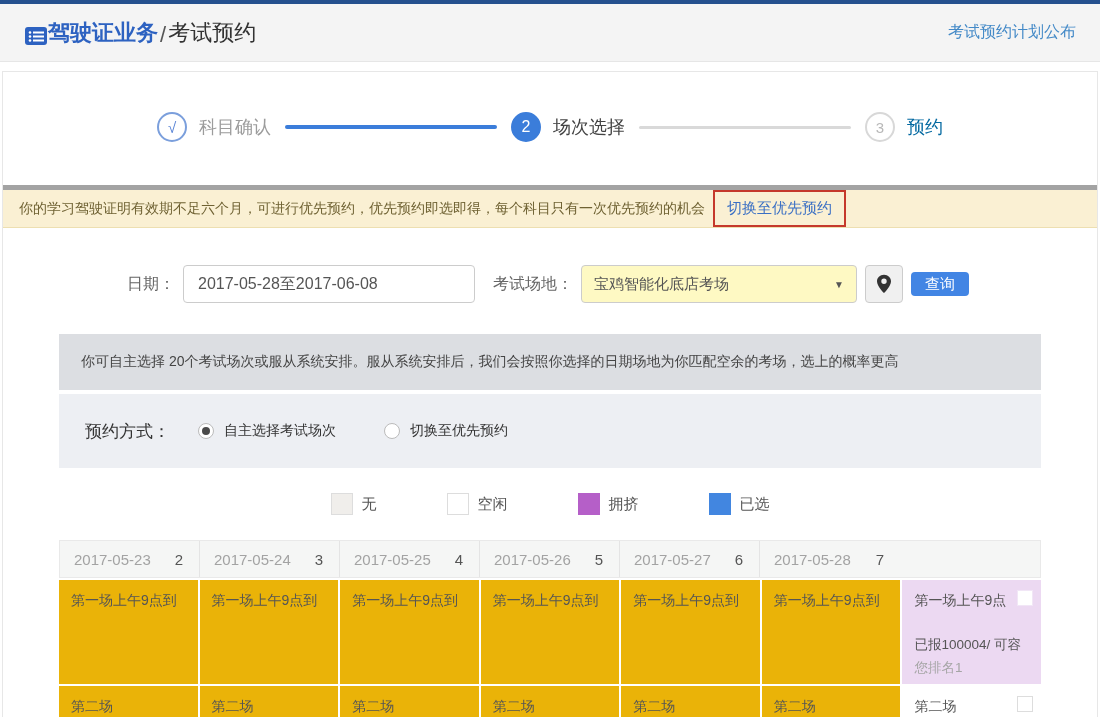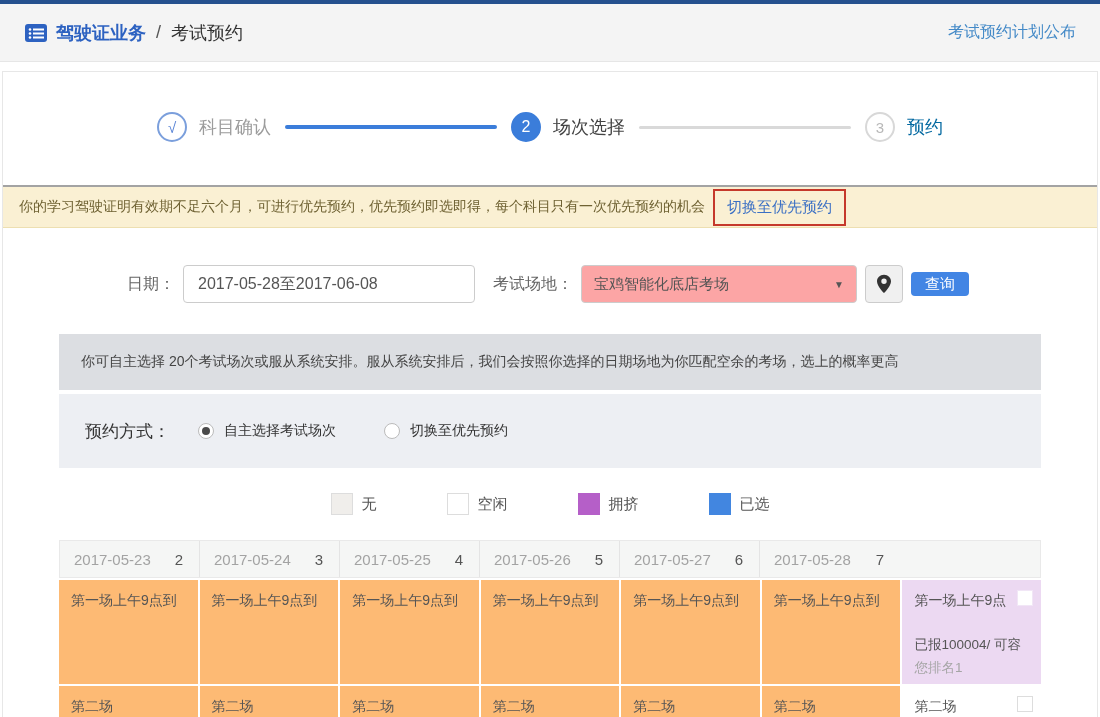--- a/index.html
+++ b/index.html
@@ -7,21 +7,21 @@
   body {
     width:1100px; height:717px; overflow:hidden; position:relative;
     font-family:"Liberation Sans","DejaVu Sans",sans-serif; color:#333;
   }
   
   .topbar { height:4px; background:#25508e; }
   .pagehead {
     height:58px; background:#f4f4f4; border-bottom:1px solid #e6e6e6;
     display:flex; align-items:center; padding:0 24px;
   }
-  .crumb { display:flex; align-items:center; gap:8px; font-size:18px; }
+  .crumb { display:flex; align-items:flex-end; font-size:22px; }
   .crumb .section { color:#2d62c1; font-weight:bold; }
   .crumb .sep { color:#555; margin:0 2px; }
   .crumb .page { color:#333; }
   .head-icon { width:24px; height:24px; display:inline-block; }
   .plan-link { margin-left:auto; color:#4389c7; font-size:16px; text-decoration:none; cursor:pointer; }
   
   .card {
     margin:9px 2px 0 2px; border:1px solid #e7e7e7; background:#fff;
     height:660px; overflow:hidden;
   }
@@ -38,41 +38,41 @@
   .step .slabel { font-size:18px; margin-left:12px; }
   .slabel.done { color:#9c9c9c; }
   .slabel.active { color:#444; }
   .slabel.pending { color:#0369a1; }
   .connector { width:212px; margin:0 14px; border-radius:2px; }
   .connector.active { height:4px; background:#3b7dda; }
   .connector.pending { height:3px; background:#d9d9d9; }
   
   .notice {
     margin-top:3px; height:43px; background:#faf0d3;
-    border-top:2px solid #a3a3a3; border-bottom:1px solid #eddfb1;
+    border-top:5px solid #a3a3a3; border-bottom:1px solid #eddfb1;
     display:flex; align-items:center; padding:0 16px; font-size:14px; color:#6f6233;
   }
   .notice .switch-wrap {
     border:2px solid #c5392b; padding:7px 12px; margin-left:8px;
     display:inline-block;
     text-align:center;
   }
   .notice a { color:#3a6fc4; text-decoration:none; font-size:15px; cursor:pointer; }
   
   .filters { margin-top:36px; padding-left:124px; display:flex; align-items:center; height:40px; }
   .flabel { font-size:16px; color:#666; margin-right:8px; }
   .date-input {
     width:292px; height:38px; border:1px solid #ccc; border-radius:4px;
     font-size:16px; color:#555; padding:0 14px; background:#fff;
     font-family:"Liberation Sans","DejaVu Sans",sans-serif;
   }
   .venue-label { margin-left:18px; }
   .venue-select {
     width:276px; height:38px; border:1px solid #ccc; border-radius:4px;
-    background:#fca5a5; display:flex; align-items:center; padding:0 12px;
+    background:#fef9c3; display:flex; align-items:center; padding:0 12px;
     font-size:15px; color:#555; position:relative; cursor:pointer;
   }
   .venue-select .arrow { margin-left:auto; font-size:10px; color:#555; }
   .geo-btn {
     width:38px; height:38px; margin-left:8px; border:1px solid #ccc; border-radius:4px;
     background:#f0f0f0; display:flex; align-items:center; justify-content:center; cursor:pointer;
   }
   .search-btn {
     width:58px; height:24px; margin-left:8px; border:none; border-radius:4px;
     background:#4285e4; color:#fff; font-size:15px; cursor:pointer;
@@ -111,21 +111,21 @@
     padding:0 16px 0 14px; border-right:1px solid #e4e4e4; font-size:15px;
   }
   .hcell:last-child { border-right:none; }
   .hcell .hdate { color:#a3a3a3; }
   .hcell .hday { color:#555; }
   .sched-body {
     display:grid; grid-template-columns:repeat(7,1fr);
     column-gap:2px; row-gap:2px; margin-top:2px;
   }
   .cell {
-    background:#fdba74; height:104px; padding:12px 10px 10px 12px;
+    background:#eab308; height:104px; padding:12px 10px 10px 12px;
     font-size:14px; color:#555; position:relative; cursor:pointer;
   }
   .cell.crowded { background:#ecd9f2; }
   .cell.free { background:#fff; }
   .cell .checkbox {
     position:absolute; top:10px; right:8px; width:16px; height:16px; background:#fff;
     border:1px solid #f1e6f6; cursor:pointer;
   }
   .cell.free .checkbox { border:1px solid #ddd; }
   .cell .info { margin-top:26px; font-size:13.5px; color:#555; }

